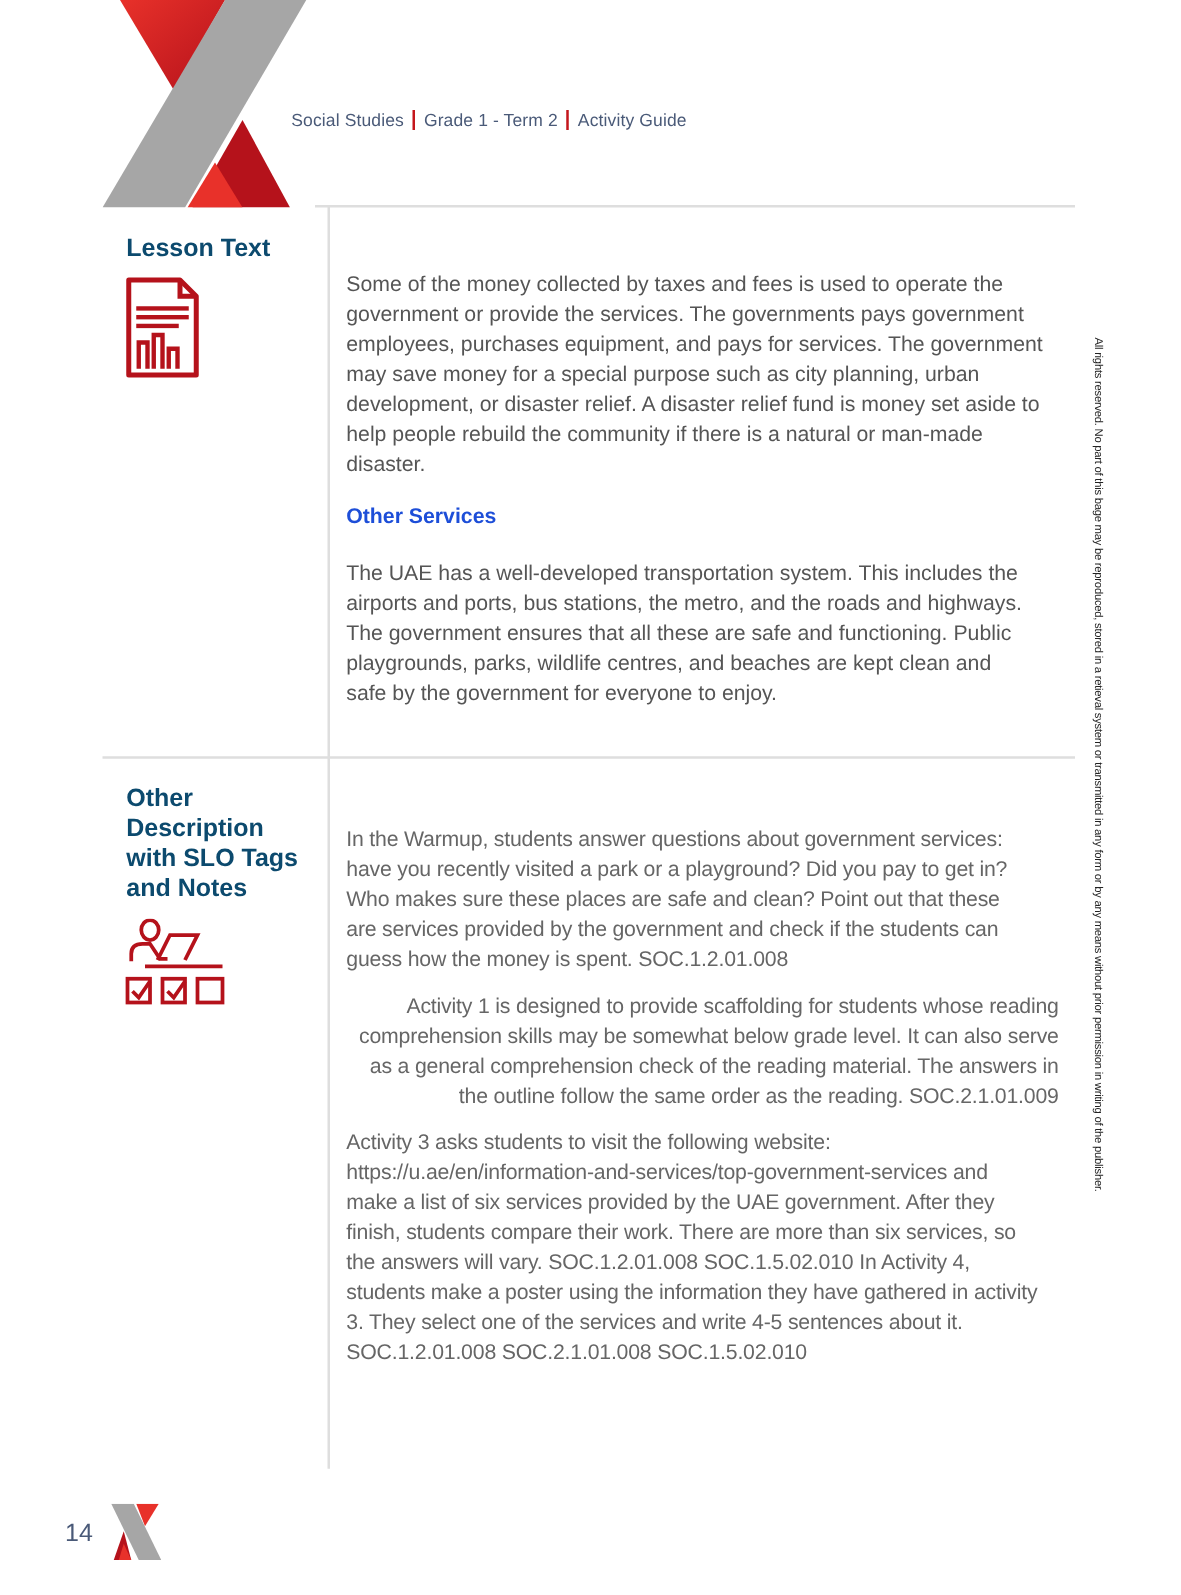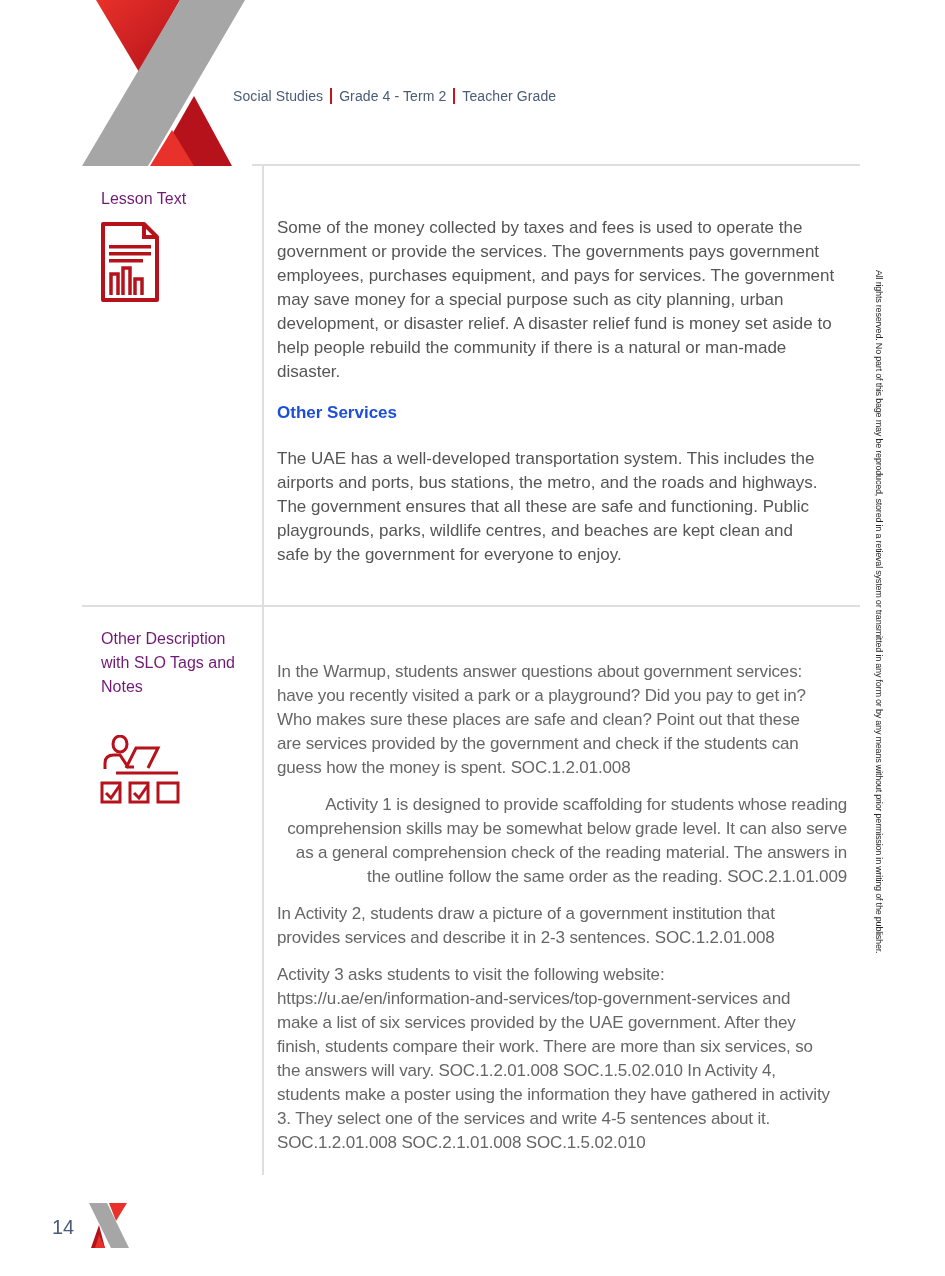--- a/index.html
+++ b/index.html
@@ -5,21 +5,21 @@
   html, body { margin: 0; padding: 0; background: #ffffff; }
   body { width: 945px; height: 1276px; position: relative; overflow: hidden; font-family: "Liberation Sans", sans-serif; }
 
   .logo-top { position: absolute; left: 82px; top: 0; width: 170px; height: 166px; }
   .header-text { position: absolute; left: 233px; top: 88px; font-size: 14px; color: #4a5a78; white-space: nowrap; letter-spacing: 0.1px; }
   .header-text .sep { display: inline-block; width: 2px; height: 16px; background: #c4161c; vertical-align: -3px; margin: 0 7px; }
 
   .hline { position: absolute; height: 2px; background: #dedede; }
   .vline { position: absolute; width: 2px; background: #dedede; }
 
-  .section-label { position: absolute; left: 101px; color: #701a75; font-weight: normal; font-size: 16px; line-height: 24px; }
+  .section-label { position: absolute; left: 101px; color: #0c4a6e; font-weight: bold; font-size: 20px; line-height: 24px; }
   .icon { position: absolute; }
 
   .content { position: absolute; left: 277px; color: #555555; font-size: 17px; line-height: 24px; }
   .content p { margin: 0; }
   .content .sub { font-weight: bold; color: #1d4ed8; }
 
   .light { color: #666666; font-weight: normal; letter-spacing: -0.15px; }
 
   .side-notice { position: absolute; left: 870px; top: 270px; width: 740px; height: 14px; transform-origin: 0 0; transform: translate(14px, 0) rotate(90deg); font-size: 9px; color: #222; white-space: nowrap; letter-spacing: -0.2px; }
 
@@ -36,21 +36,21 @@
       <stop offset="1" stop-color="#b5121b"></stop>
     </linearGradient>
   </defs>
   <polygon points="14,0 98,0 57,72" fill="url(#rg1)"></polygon>
   <polygon points="112,96 150,166 72,166" fill="#b5121b"></polygon>
   <polygon points="90,130 112,166 68,166" fill="#e8312a"></polygon>
   <polygon points="98,0 163,0 66,166 0,166" fill="#a6a6a6"></polygon>
 </svg>
 
 <div class="header-text">
-  <span>Social Studies</span><span class="sep"></span><span>Grade 4 - Term 2</span><span class="sep"></span><span>Teacher Grade</span>
+  <span>Social Studies</span><span class="sep"></span><span>Grade 1 - Term 2</span><span class="sep"></span><span>Activity Guide</span>
 </div>
 
 <div class="hline" style="left:252px; top:164px; width:608px;"></div>
 <div class="vline" style="left:262px; top:165px; height:1010px;"></div>
 <div class="hline" style="left:82px; top:605px; width:778px;"></div>
 
 <div class="section-label" style="top:187px;">Lesson Text</div>
 
 <svg class="icon" style="left:100px; top:221px;" width="60" height="82" viewBox="0 0 60 82">
   <path d="M3,3 H44 L57,16 V79 H3 Z" fill="none" stroke="#b5121b" stroke-width="4" stroke-linejoin="round"></path>
@@ -79,21 +79,20 @@
     <rect x="30" y="48" width="18" height="19"></rect>
     <rect x="58" y="48" width="20" height="19"></rect>
     <path d="M6,58 L11,63 L20,50"></path>
     <path d="M34,58 L39,63 L48,50"></path>
   </g>
 </svg>
 
 <div class="content light" style="top:660px; width:570px;">
   <p style="width:545px;">In the Warmup, students answer questions about government services: have you recently visited a park or a playground? Did you pay to get in? Who makes sure these places are safe and clean?  Point out that these are services provided by the government and check if the students can guess how the money is spent. SOC.1.2.01.008</p>
   <p style="margin-top:13px;text-align:right;">Activity 1 is designed to provide scaffolding for students whose reading comprehension skills may be somewhat below grade level.  It can also serve as a general comprehension check of the reading material.  The answers in the outline follow the same order as the reading. SOC.2.1.01.009</p>
-  <p style="margin-top:13px; width:520px;">In Activity 2, students draw a picture of a government institution that provides services and describe it in 2-3 sentences. SOC.1.2.01.008</p>
   <p style="margin-top:13px; width:555px;">Activity 3 asks students to visit the following website: https://u.ae/en/information-and-services/top-government-services and make a list of six services provided by the UAE government.  After they finish, students compare their work.  There are more than six services, so the answers will vary. SOC.1.2.01.008 SOC.1.5.02.010 In Activity 4, students make a poster using the information they have gathered in activity 3. They select one of the services and write 4-5 sentences about it. SOC.1.2.01.008 SOC.2.1.01.008 SOC.1.5.02.010</p>
 </div>
 
 <div class="side-notice">All rights reserved. No part of this bage may be reproduced, stored in a retieval system or transmitted in any form or by any means without prior permission in writing of the publisher.</div>
 
 <div class="page-num">14</div>
 <svg class="logo-bottom" viewBox="0 0 42 45">
   <polygon points="22,0 40,0 29,18" fill="#e8312a"></polygon>
   <polygon points="12,22 18,45 4,45" fill="#b5121b"></polygon>
   <polygon points="12,32 18,45 8,45" fill="#e8312a"></polygon>

